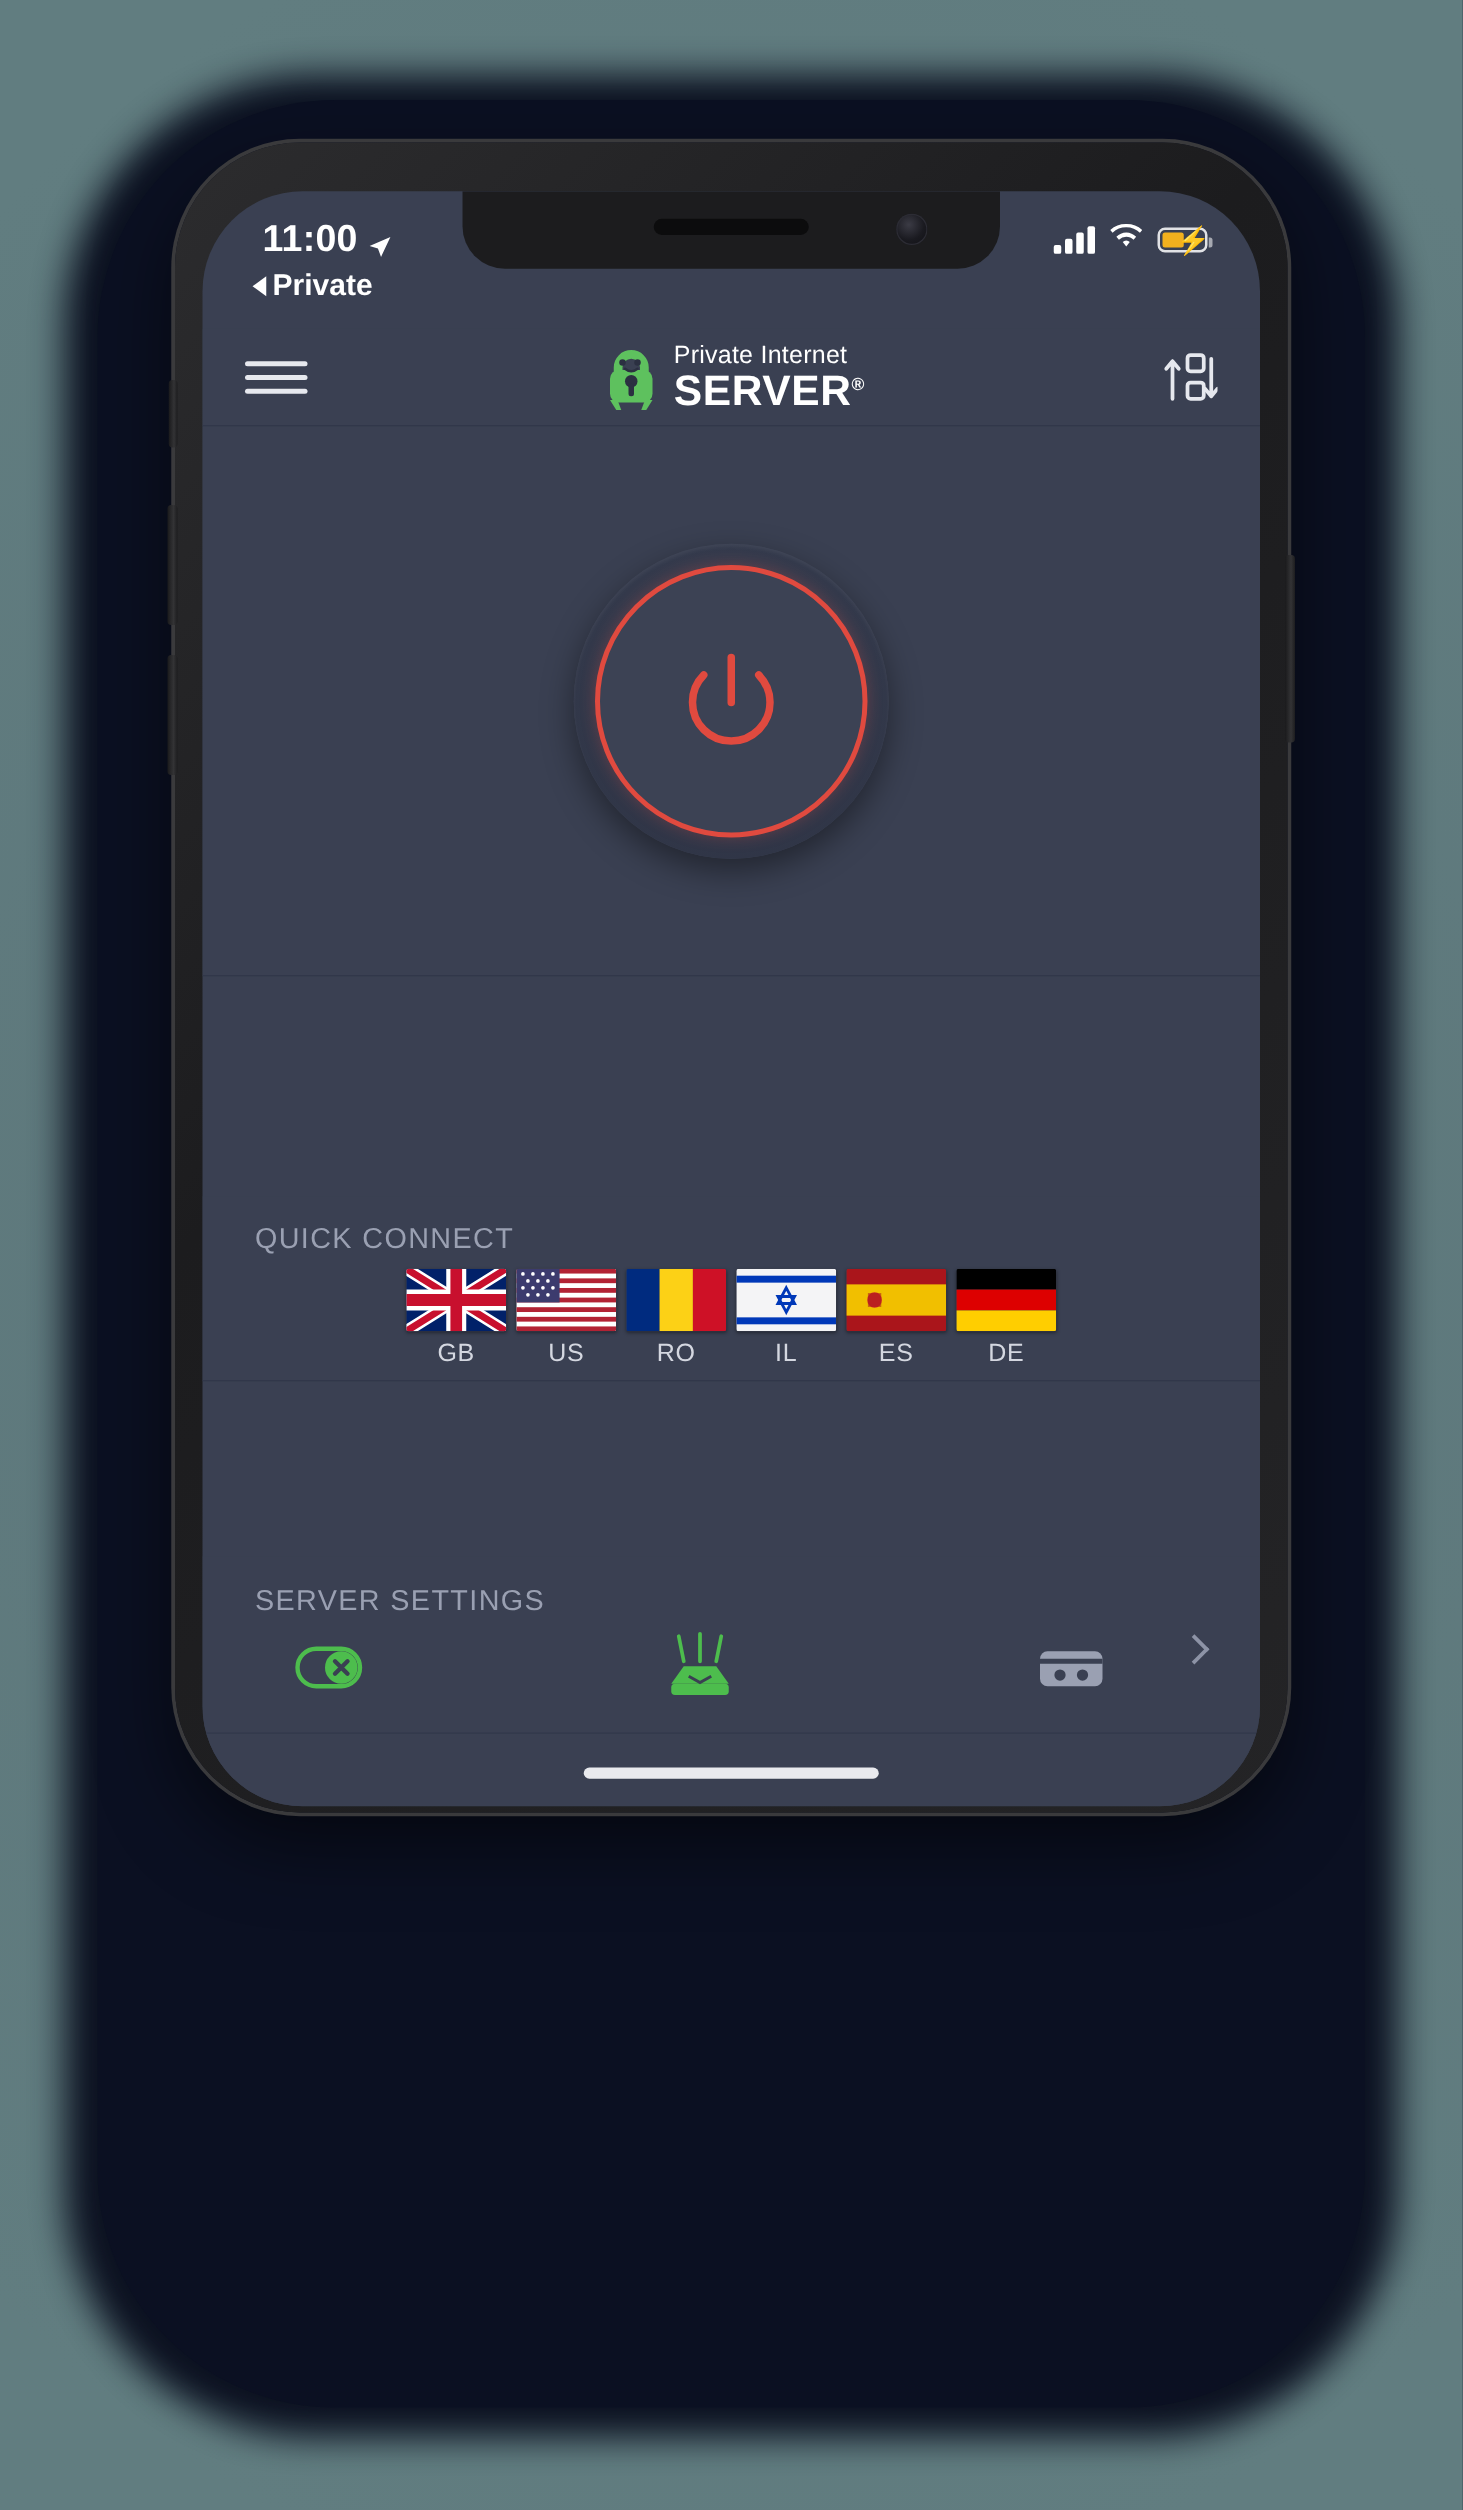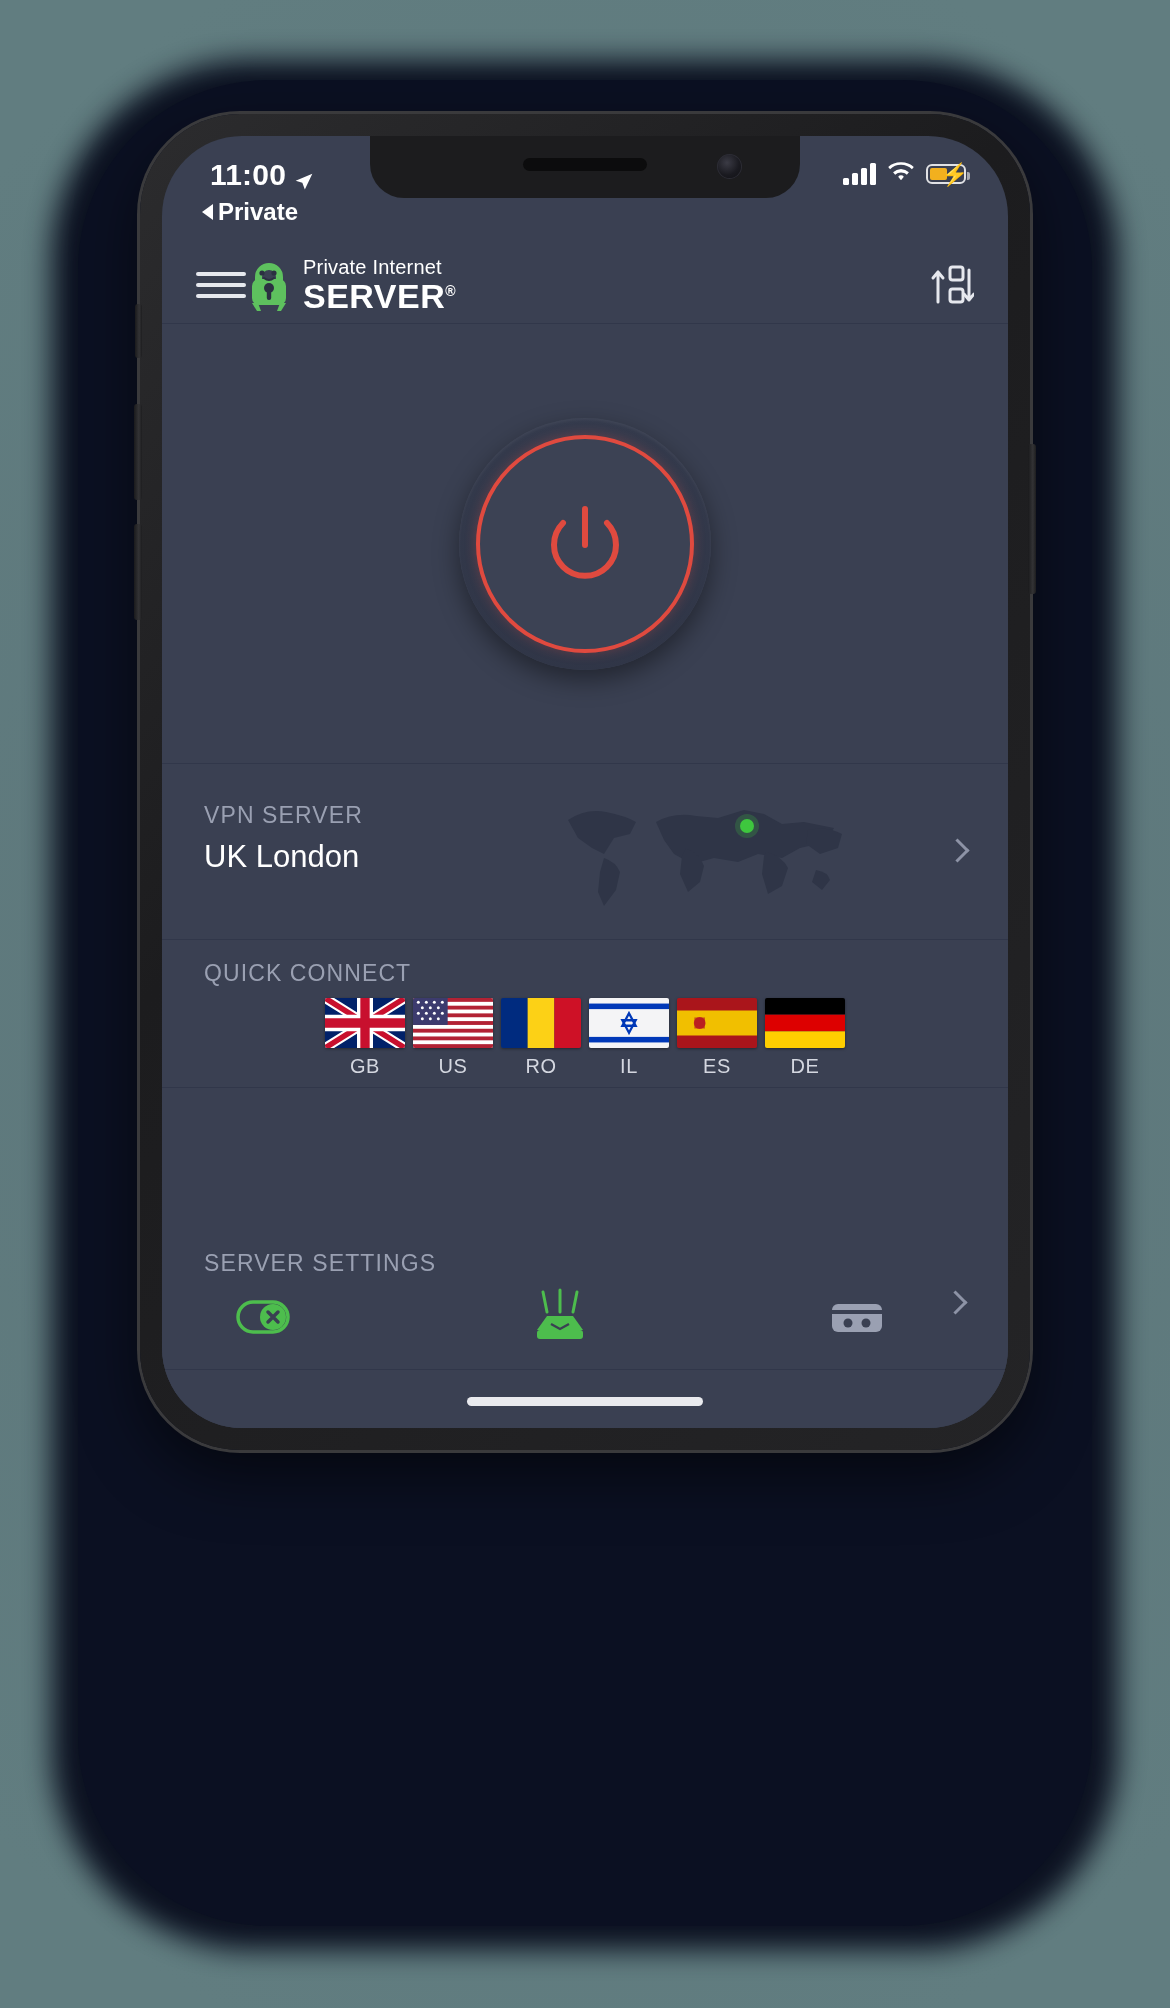--- a/index.html
+++ b/index.html
@@ -51,21 +51,21 @@
     border-radius: 3px;
   }
   #btn-mute { left: -5px; top: 190px; width: 7px; height: 54px; }
   #btn-vol-up { left: -6px; top: 290px; width: 8px; height: 96px; }
   #btn-vol-dn { left: -6px; top: 410px; width: 8px; height: 96px; }
   #btn-power { right: -6px; top: 330px; width: 8px; height: 150px; }
 
   
   #screen {
     position: absolute;
-    left: 22px; top: 22px;
+    left: 22px; top: 39px;
     width: 846px; height: 1292px;
     border-radius: 80px;
     background: #3a4052;
     overflow: hidden;
   }
   
   #notch {
     position: absolute;
     left: 50%; transform: translateX(-50%);
     top: 0;
@@ -158,21 +158,21 @@
     display: flex; align-items: center;
     padding: 0 34px;
     z-index: 20;
   }
   #hamburger { width: 50px; cursor: pointer; }
   #hamburger span {
     display: block; height: 4px; background: #e6e8ee;
     border-radius: 2px; margin: 7px 0;
   }
   #logo-wrap {
-    flex: 1; display: flex; align-items: center; justify-content: flex-start; gap: 11px;
+    flex: 1; display: flex; align-items: center; justify-content: center; gap: 11px;
   }
   #pia-mark { width: 46px; height: 52px; }
   #logo-text { line-height: 1; }
   #logo-top {
     font-size: 20px; color: #fff; letter-spacing: .2px;
     font-family: "Liberation Sans", sans-serif;
   }
   #logo-bottom {
     font-size: 34px; color: #fff; font-weight: bold; letter-spacing: .5px;
     margin-top: 2px;
@@ -396,42 +396,20 @@
             <span id="power-glyph">
               <svg viewBox="0 0 86 86" width="86" height="86">
                 <path d="M21 22 a31 31 0 1 0 44 0" stroke="#e04a3f" stroke-width="6" fill="none" stroke-linecap="round"></path>
                 <line x1="43" y1="8" x2="43" y2="44" stroke="#e04a3f" stroke-width="6" stroke-linecap="round"></line>
               </svg>
             </span>
           </div>
         </div>
       </div>
 
-      <div class="row" id="vpn-row">
-        <div id="vpn-text">
-          <div class="sec-label">VPN SERVER</div>
-          <div class="sec-value">UK London</div>
-        </div>
-        <span id="world-map">
-          <svg viewBox="0 0 290 130" width="290" height="130">
-            <g fill="#2f3547">
-              <path d="M8 34 q18-12 38-8 t30 10 l-6 12 -16 4 -10 16 -12-6 -14-10z"></path>
-              <path d="M44 72 q12 4 16 14 l-4 18 -12 16 -6-14 2-20z"></path>
-              <path d="M96 36 q18-10 40-6 l22 2 26-8 20 4 18 10 22-2 30 6 -8 14 -26 6 -18 10 -24-4 -20 8 -24-4 -22 6 -18-10 -10-14z"></path>
-              <path d="M126 62 q14 6 18 18 l-4 16 -12 10 -8-18 2-18z"></path>
-              <path d="M206 66 q16 4 22 16 l-6 18 -14 8 -6-20 2-18z"></path>
-              <path d="M248 44 q20-4 34 4 l-4 14 -18 6 -14-10z"></path>
-              <path d="M256 84 q12 2 14 10 l-8 10 -10-8z"></path>
-            </g>
-            <circle cx="187" cy="40" r="7" fill="#3ec73e"></circle>
-            <circle cx="187" cy="40" r="12" fill="#3ec73e" opacity=".22"></circle>
-          </svg>
-        </span>
-        <span class="chev" id="vpn-chev"></span>
-      </div>
 
       <div class="row" id="qc-row">
         <div class="sec-label" id="qc-label">QUICK CONNECT</div>
         <div id="qc-flags">
 
           <div class="flag-item">
             <span class="flag-img">
               <svg viewBox="0 0 60 36" width="80" height="50" preserveAspectRatio="none">
                 <rect width="60" height="36" fill="#012169"></rect>
                 <path d="M0 0 L60 36 M60 0 L0 36" stroke="#fff" stroke-width="7"></path>

